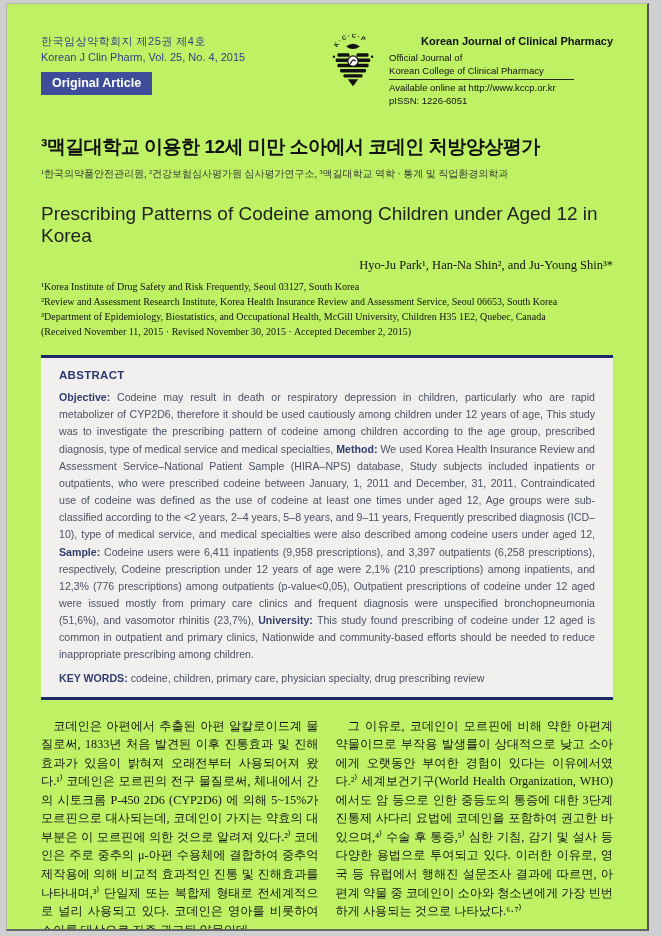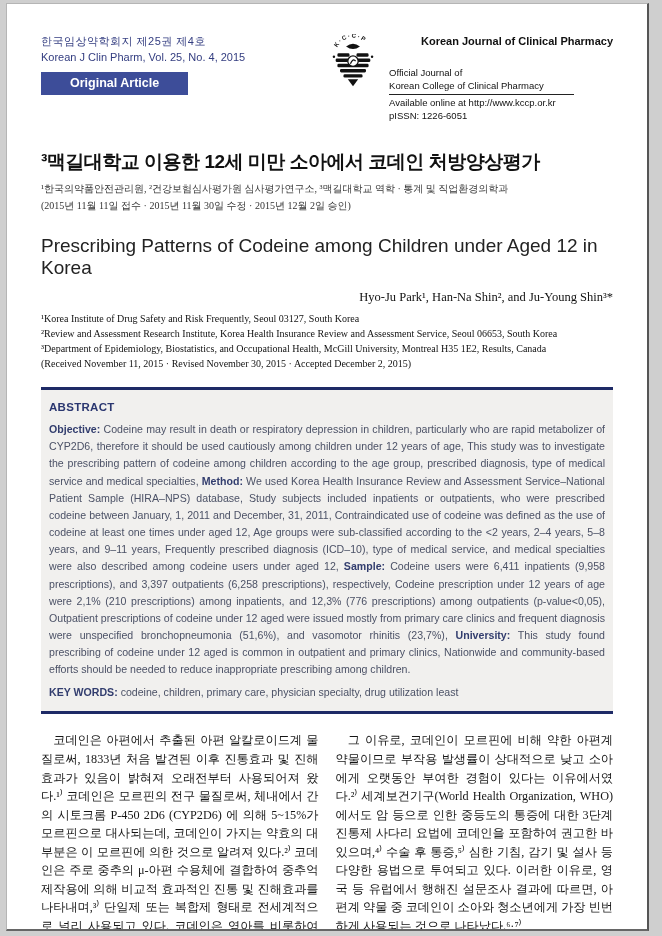--- a/index.html
+++ b/index.html
@@ -5,63 +5,63 @@
   * { margin:0; padding:0; box-sizing:border-box; }
   html,body { width:662px; height:936px; }
   body {
     background:#cfcfcf;
     font-family:"Liberation Sans", sans-serif;
     position:relative;
   }
   .page {
     position:absolute; left:6px; top:3px;
     width:643px; height:928px;
-    background:#ffffff;
+    background:#bef264;
     border:1px solid #b5b5b5;
     border-right:2px solid #555;
     border-bottom:2px solid #666;
     padding:0 34px;
     overflow:hidden;
   }
   
   .header { display:flex; justify-content:space-between; margin-top:30px; }
   .header-left { color:#333d80; }
   .journal-kr { font-size:11px; letter-spacing:.5px; }
   .journal-en { font-size:11px; margin-top:2px; }
   .badge {
     display:inline-block; margin-top:9px;
     background:#3d4d99; color:#fff;
     font-size:12.5px; font-weight:bold;
-    padding:4px 29px 5px;
+    padding:4px 11px 5px;
   }
   .header-right { display:flex; gap:10px; align-items:flex-start; }
   .logo { width:52px; height:56px; flex:0 0 auto; }
   .hr-text { font-size:9.5px; color:#111; line-height:1.35; }
-  .hr-title { font-size:11px; font-weight:bold; margin-bottom:18px;padding-left:32px; }
+  .hr-title { font-size:11px; font-weight:bold; margin-bottom:3px;padding-left:32px; }
   .hr-rule { border-top:1.5px solid #222; margin:2px 0 2px; width:185px; }
   
   .title-kr {
     margin-top:26px;
     font-size:19px; font-weight:bold; color:#111;
     letter-spacing:-0.5px;
   }
   .serif { font-family:"Liberation Serif", serif; }
   .authors-kr { margin-top:13px; font-size:12.5px; color:#222; }
   .affil-kr { margin-top:7px; font-size:10px; color:#333; }
   .received-kr { margin-top:3px; font-size:10px; color:#333; }
   .title-en { margin-top:22px; font-size:19px; color:#222; font-weight:normal; }
   .authors-en { margin-top:11px; font-size:12.5px; color:#111;text-align:right; }
   .affils-en { margin-top:6px; font-size:10px; color:#111; line-height:1.5; }
   
   .abstract {
     margin-top:16px;
     background:#f1f0ee;
     border-top:3px solid #1e2a66;
     border-bottom:3px solid #1e2a66;
-    padding:11px 8px 13px;
+    padding:11px 18px 13px;
   }
   .abstract-heading { font-size:11.5px; font-weight:bold; color:#2b3770; letter-spacing:.3px; }
   .abstract-body {
     margin-top:8px; font-size:10.6px; line-height:1.62;
     color:#4b5166; text-align:justify;
   }
   .abstract-body b { color:#323d6e; }
   .keywords { margin-top:8px; font-size:10.6px; color:#4b5166; }
   .keywords b { color:#323d6e; }
   
@@ -110,46 +110,45 @@
         <div>Korean College of Clinical Pharmacy</div>
         <div class="hr-rule"></div>
         <div>Available online at http://www.kccp.or.kr</div>
         <div>pISSN: 1226-6051</div>
       </div>
     </div>
   </div>
 
   <h1 class="title-kr">³맥길대학교 이용한 12세 미만 소아에서 코데인 처방양상평가</h1>
   <div class="affil-kr serif">¹한국의약품안전관리원, ²건강보험심사평가원 심사평가연구소, ³맥길대학교 역학 · 통계 및 직업환경의학과</div>
-  <div class="received-kr serif">(2015년 11월 11일 접수 · 2015년 11월 30일 수정 · 2015년 12월 2일 승인)</div>
 
   <h2 class="title-en">Prescribing Patterns of Codeine among Children under Aged 12 in Korea</h2>
   <div class="authors-en serif">Hyo-Ju Park¹, Han-Na Shin², and Ju-Young Shin³*</div>
   <div class="affils-en serif">
     <div>¹Korea Institute of Drug Safety and Risk Frequently, Seoul 03127, South Korea</div>
     <div>²Review and Assessment Research Institute, Korea Health Insurance Review and Assessment Service, Seoul 06653, South Korea</div>
-    <div>³Department of Epidemiology, Biostatistics, and Occupational Health, McGill University, Montreal H35 1E2, Results, Canada</div>
+    <div>³Department of Epidemiology, Biostatistics, and Occupational Health, McGill University, Children H35 1E2, Quebec, Canada</div>
     <div>(Received November 11, 2015 · Revised November 30, 2015 · Accepted December 2, 2015)</div>
   </div>
 
   <div class="abstract">
     <div class="abstract-heading">ABSTRACT</div>
     <p class="abstract-body">
       <b>Objective:</b>
       <span>Codeine may result in death or respiratory depression in children, particularly who are rapid metabolizer of CYP2D6, therefore it should be used cautiously among children under 12 years of age, This study was to investigate the prescribing pattern of codeine among children according to the age group, prescribed diagnosis, type of medical service and medical specialties,</span>
       <b>Method:</b>
       <span>We used Korea Health Insurance Review and Assessment Service–National Patient Sample (HIRA–NPS) database, Study subjects included inpatients or outpatients, who were prescribed codeine between January, 1, 2011 and December, 31, 2011, Contraindicated use of codeine was defined as the use of codeine at least one times under aged 12, Age groups were sub-classified according to the &lt;2 years, 2–4 years, 5–8 years, and 9–11 years, Frequently prescribed diagnosis (ICD–10), type of medical service, and medical specialties were also described among codeine users under aged 12,</span>
       <b>Sample:</b>
       <span>Codeine users were 6,411 inpatients (9,958 prescriptions), and 3,397 outpatients (6,258 prescriptions), respectively, Codeine prescription under 12 years of age were 2,1% (210 prescriptions) among inpatients, and 12,3% (776 prescriptions) among outpatients (p-value&lt;0,05), Outpatient prescriptions of codeine under 12 aged were issued mostly from primary care clinics and frequent diagnosis were unspecified bronchopneumonia (51,6%), and vasomotor rhinitis (23,7%),</span>
       <b>University:</b>
       <span>This study found prescribing of codeine under 12 aged is common in outpatient and primary clinics, Nationwide and community-based efforts should be needed to reduce inappropriate prescribing among children.</span>
     </p>
     <p class="keywords">
       <b>KEY WORDS:</b>
-      <span>codeine, children, primary care, physician specialty, drug utilization least</span>
+      <span>codeine, children, primary care, physician specialty, drug prescribing review</span>
     </p>
   </div>
 
   <div class="columns serif">
     <div class="col">
       <p>코데인은 아편에서 추출된 아편 알칼로이드계 물질로써, 1833년 처음 발견된 이후 진통효과 및 진해효과가 있음이 밝혀져 오래전부터 사용되어져 왔다.¹⁾ 코데인은 모르핀의 전구 물질로써, 체내에서 간의 시토크롬 P-450 2D6 (CYP2D6) 에 의해 5~15%가 모르핀으로 대사되는데, 코데인이 가지는 약효의 대부분은 이 모르핀에 의한 것으로 알려져 있다.²⁾ 코데인은 주로 중추의 μ-아편 수용체에 결합하여 중추억제작용에 의해 비교적 효과적인 진통 및 진해효과를 나타내며,³⁾ 단일제 또는 복합제 형태로 전세계적으로 널리 사용되고 있다. 코데인은 영아를 비롯하여 소아를 대상으로 자주 권고된 약물인데,</p>
     </div>
     <div class="col">
       <p>그 이유로, 코데인이 모르핀에 비해 약한 아편계 약물이므로 부작용 발생률이 상대적으로 낮고 소아에게 오랫동안 부여한 경험이 있다는 이유에서였다.²⁾ 세계보건기구(World Health Organization, WHO) 에서도 암 등으로 인한 중등도의 통증에 대한 3단계 진통제 사다리 요법에 코데인을 포함하여 권고한 바 있으며,⁴⁾ 수술 후 통증,⁵⁾ 심한 기침, 감기 및 설사 등 다양한 용법으로 투여되고 있다. 이러한 이유로, 영국 등 유럽에서 행해진 설문조사 결과에 따르면, 아편계 약물 중 코데인이 소아와 청소년에게 가장 빈번하게 사용되는 것으로 나타났다.⁶·⁷⁾</p>
 

